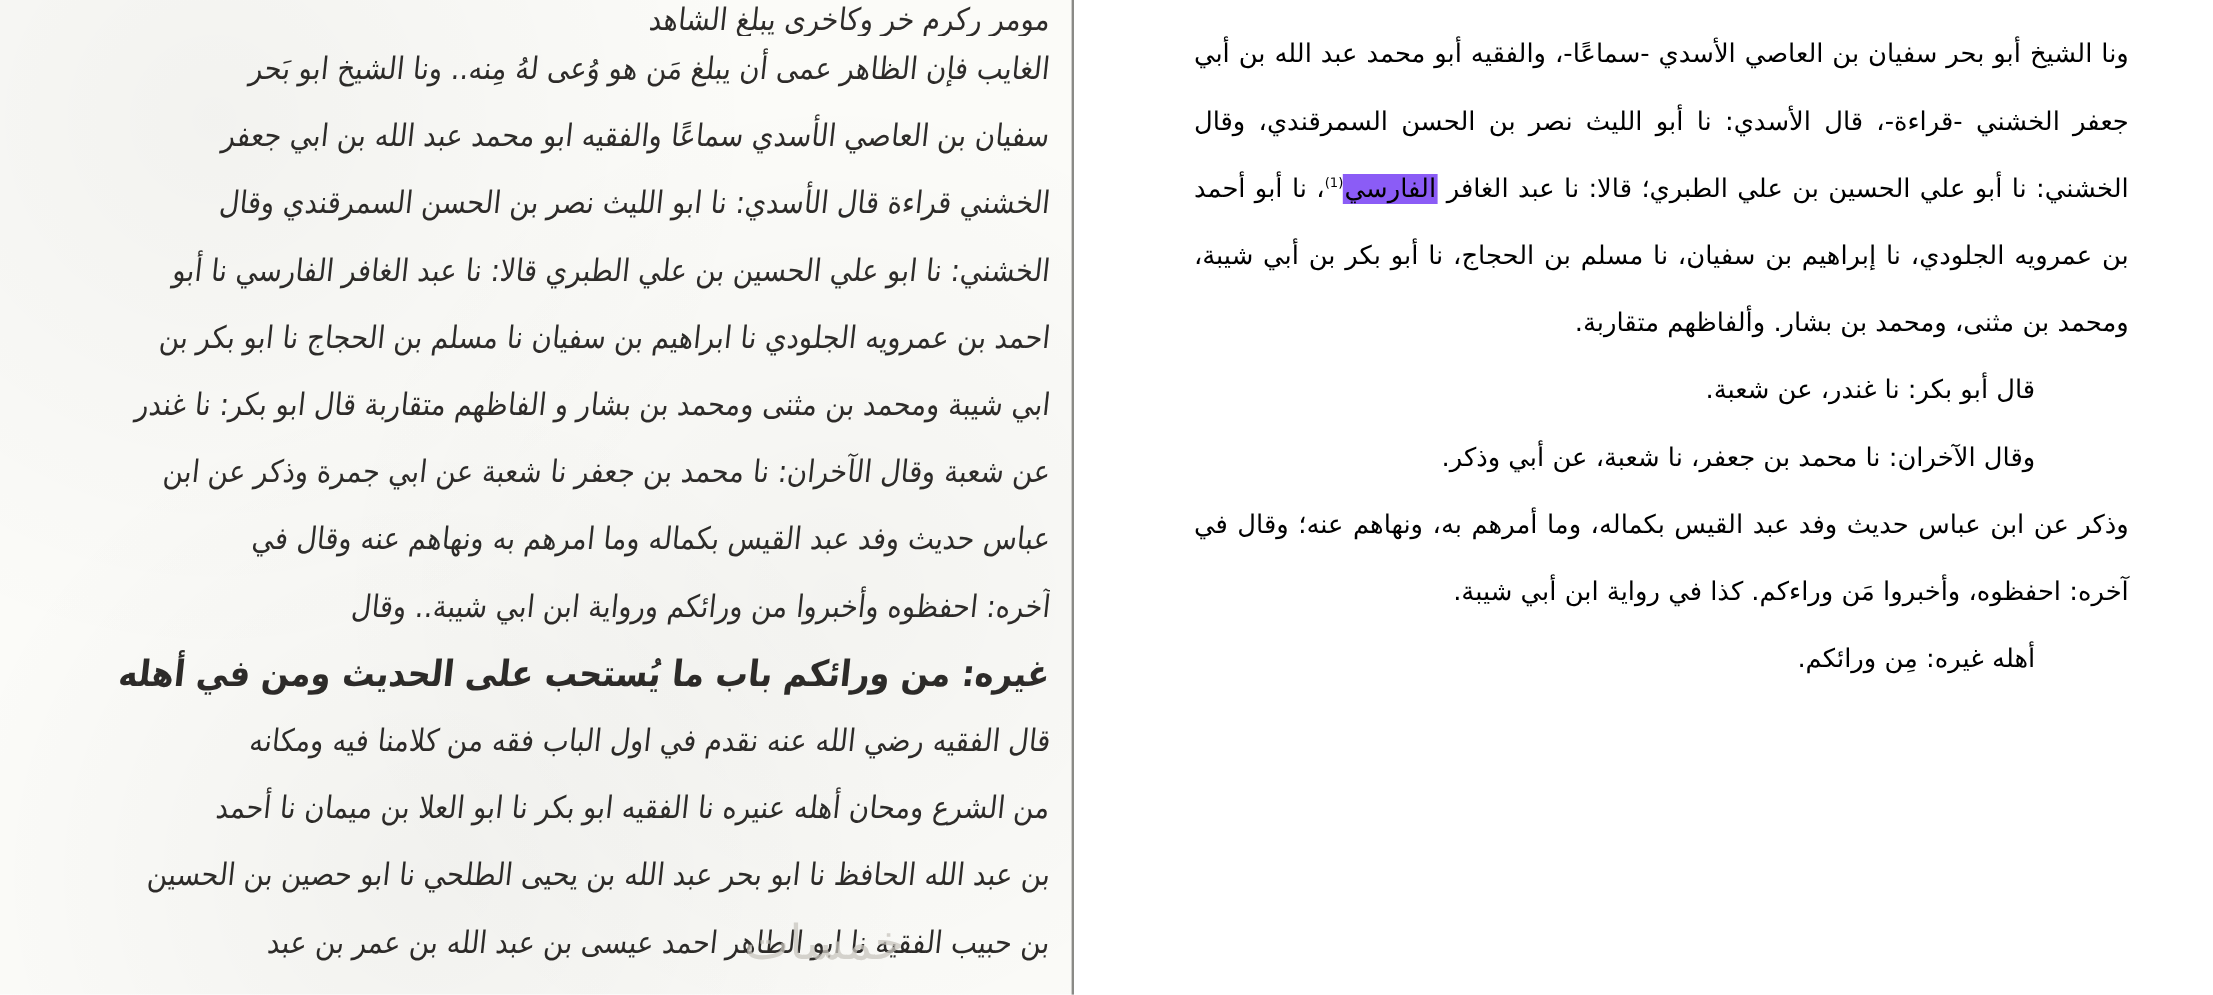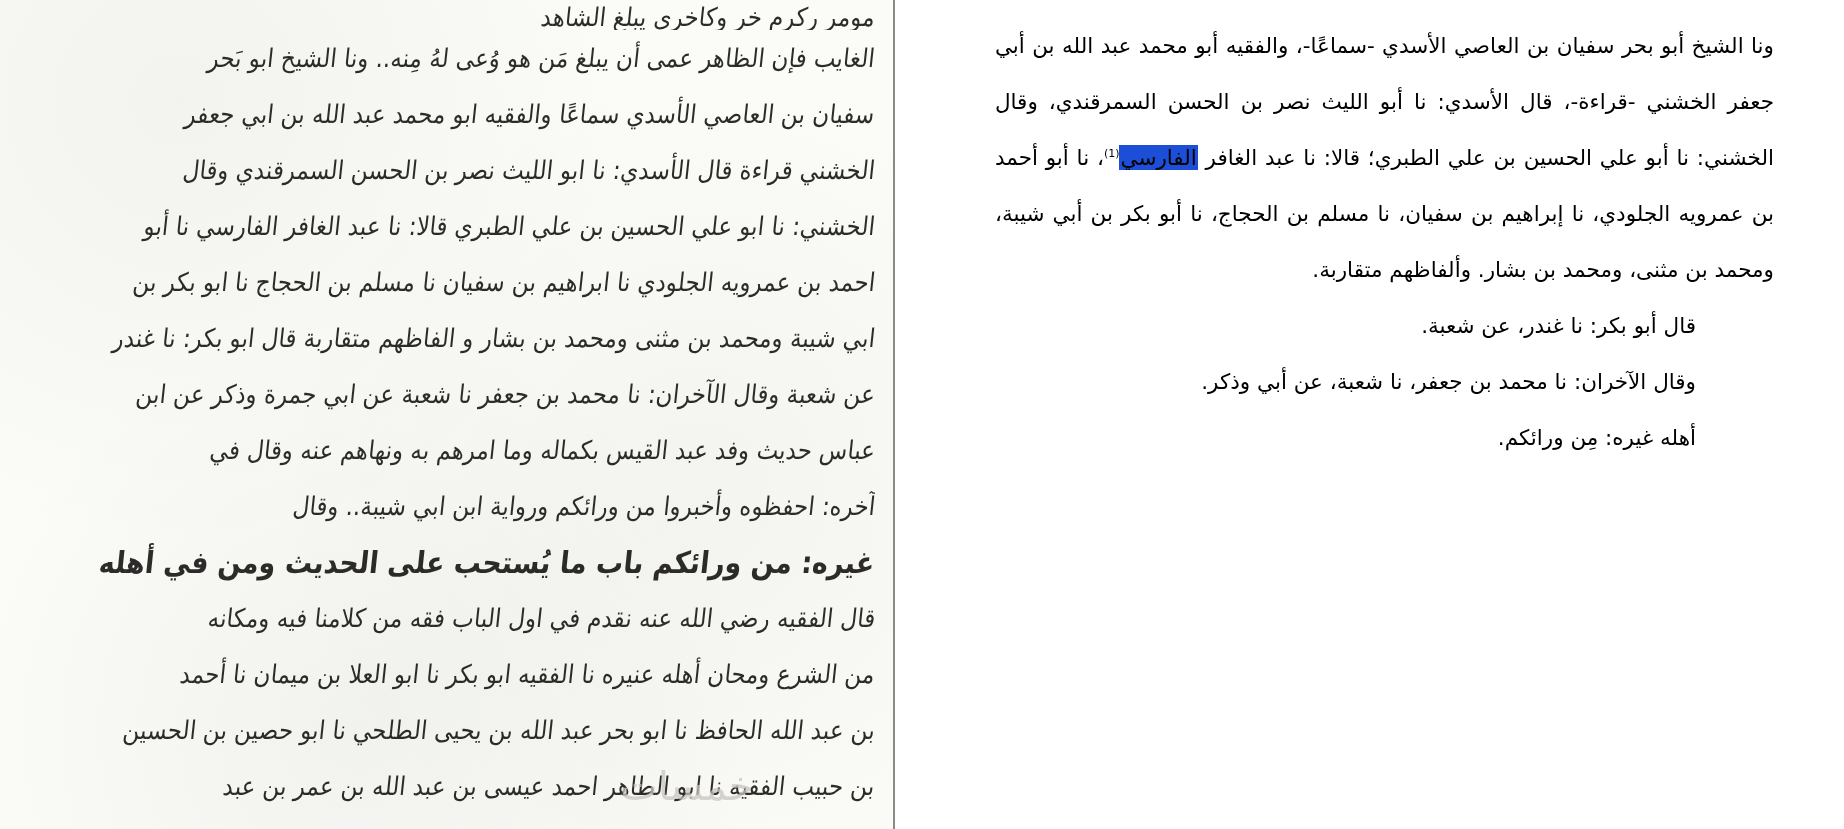--- a/index.html
+++ b/index.html
@@ -51,21 +51,21 @@
     text-align: justify;
     text-align-last: right;
   }
 
   
   .short-line {
     padding-right: 78px;
   }
 
   .highlight {
-    background: #1d4ed8;
+    background: #8b5cf6;
     padding: 0 1px;
   }
 
   sup.fn {
     font-size: 11px;
     vertical-align: super;
     line-height: 0;
   }
 
   
@@ -150,20 +150,21 @@
 
   <div class="printed-pane">
     <div class="printed-body">
 
       <p class="para indented-block"><span>ونا الشيخ أبو بحر سفيان بن العاصي الأسدي -سماعًا-، والفقيه أبو محمد عبد الله بن أبي جعفر الخشني -قراءة-، قال الأسدي: نا أبو الليث نصر بن الحسن السمرقندي، وقال الخشني: نا أبو علي الحسين بن علي الطبري؛ قالا: نا عبد الغافر </span><span class="highlight">الفارسي</span><sup class="fn">(1)</sup><span>، نا أبو أحمد بن عمرويه الجلودي، نا إبراهيم بن سفيان، نا مسلم بن الحجاج، نا أبو بكر بن أبي شيبة، ومحمد بن مثنى، ومحمد بن بشار. وألفاظهم متقاربة.</span></p>
 
       <p class="para short-line"><span>قال أبو بكر: نا غندر، عن شعبة.</span></p>
 
       <p class="para short-line"><span>وقال الآخران: نا محمد بن جعفر، نا شعبة، عن أبي وذكر.</span></p>
 
+      <p class="para indented-block"><span>وذكر عن ابن عباس حديث وفد عبد القيس بكماله، وما أمرهم به، ونهاهم عنه؛ وقال في آخره: احفظوه، وأخبروا مَن وراءكم. كذا في رواية ابن أبي شيبة.</span></p>
 
       <p class="para short-line"><span>أهله غيره: مِن ورائكم.</span></p>
 
     </div>
   </div>
 
   <div class="ms-pane">
     <div class="ms-lines">
 
       <div class="ms-line clipped-top">

